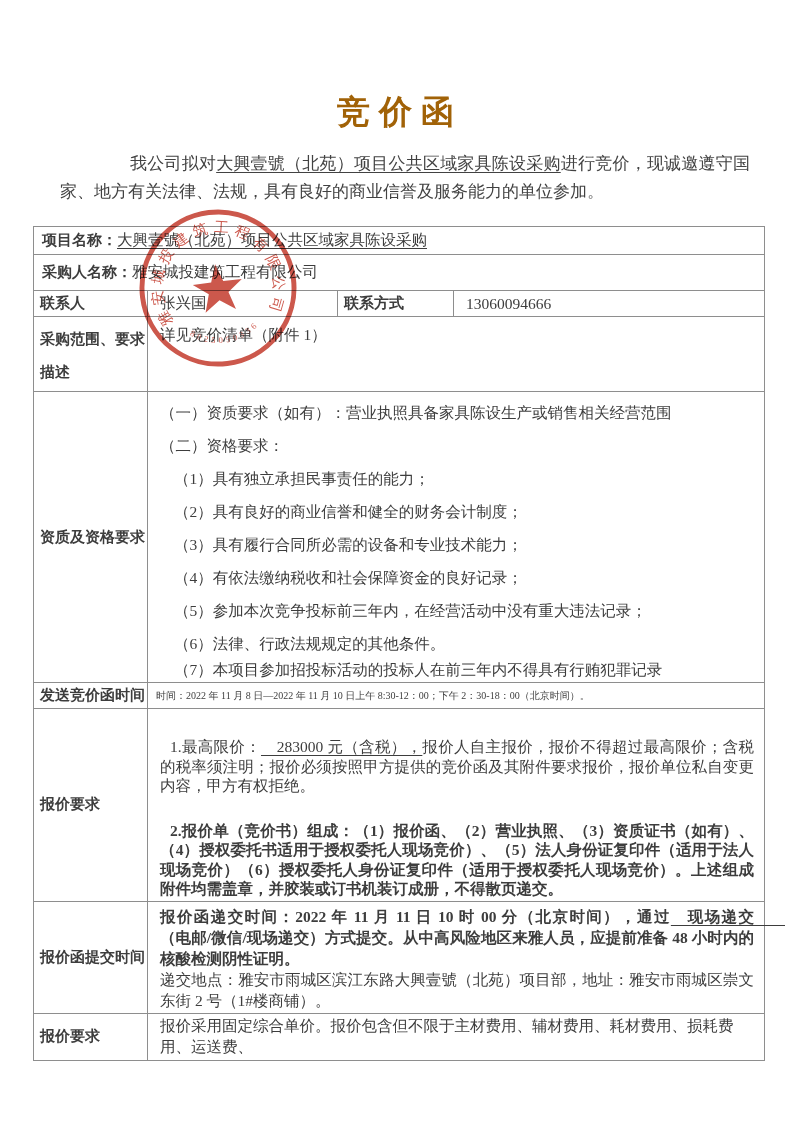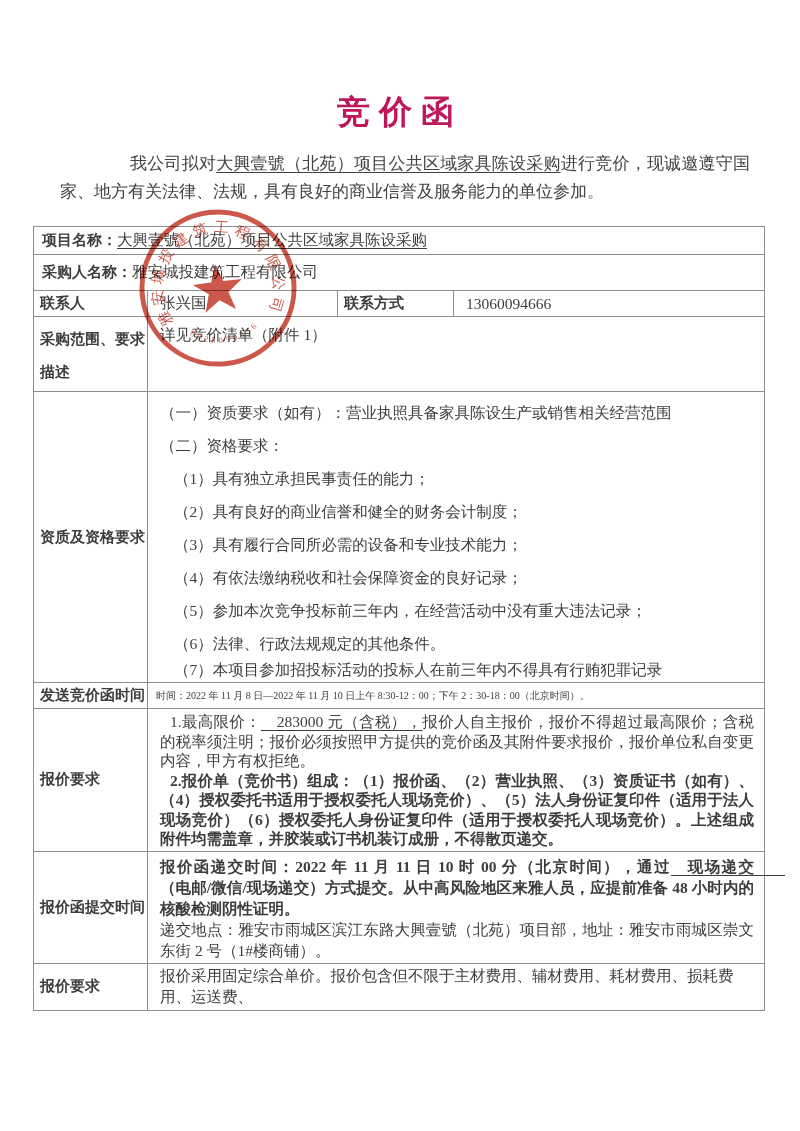--- a/index.html
+++ b/index.html
@@ -5,21 +5,21 @@
   html,body{margin:0;padding:0;}
   body{
     width:800px;height:1131px;background:#ffffff;position:relative;
     font-family:"Liberation Serif","DejaVu Serif",serif;
     color:#3f3f3f;overflow:hidden;
   }
   .page{position:absolute;inset:0;}
   .doc-title{
     position:absolute;top:90px;left:0;width:100%;
     text-align:center;font-size:33px;font-weight:bold;
-    letter-spacing:9px;color:#be185d;
+    letter-spacing:9px;color:#a16207;
   }
   .intro{
     position:absolute;top:150px;left:60px;width:690px;
     font-size:17px;line-height:28px;text-indent:70px;
     text-align:justify;color:#424242;
   }
   .u{text-decoration:underline;text-underline-offset:3px;}
   table.bid{
     position:absolute;top:226px;left:33px;width:731px;
     border-collapse:collapse;table-layout:fixed;
@@ -32,21 +32,21 @@
   .lbl{font-weight:bold;font-size:15px;padding-left:6px !important;padding-right:2px !important;}
   .lbl-inline{font-weight:bold;font-size:15px;}
   td.content{padding-left:12px !important;padding-right:10px !important;}
   .jus{text-align:justify;}
   .two-line-label div{line-height:33px;}
   .line2-center{text-align:center;}
   .supply-line{line-height:25px;}
   .qline{line-height:33px;}
   .qline-last{line-height:20px;}
   .send-time{font-weight:normal;font-size:10px;white-space:nowrap;}
-  .quote-p{line-height:19.5px;text-indent:10px;}
+  .quote-p{line-height:19.5px;text-indent:10px;margin-top:25px;}
   .submit-p{line-height:21px;}
   .bold{font-weight:bold;}
   
   .stamp{
     position:absolute;left:136px;top:206px;width:164px;height:164px;
     opacity:.85;mix-blend-mode:multiply;transform:rotate(-7deg);
     pointer-events:none;
   }
   .stamp .ring{stroke:var(--seal,#c33a2c);fill:none;stroke-width:5;}
   .stamp .star{fill:var(--seal,#c33a2c);}

